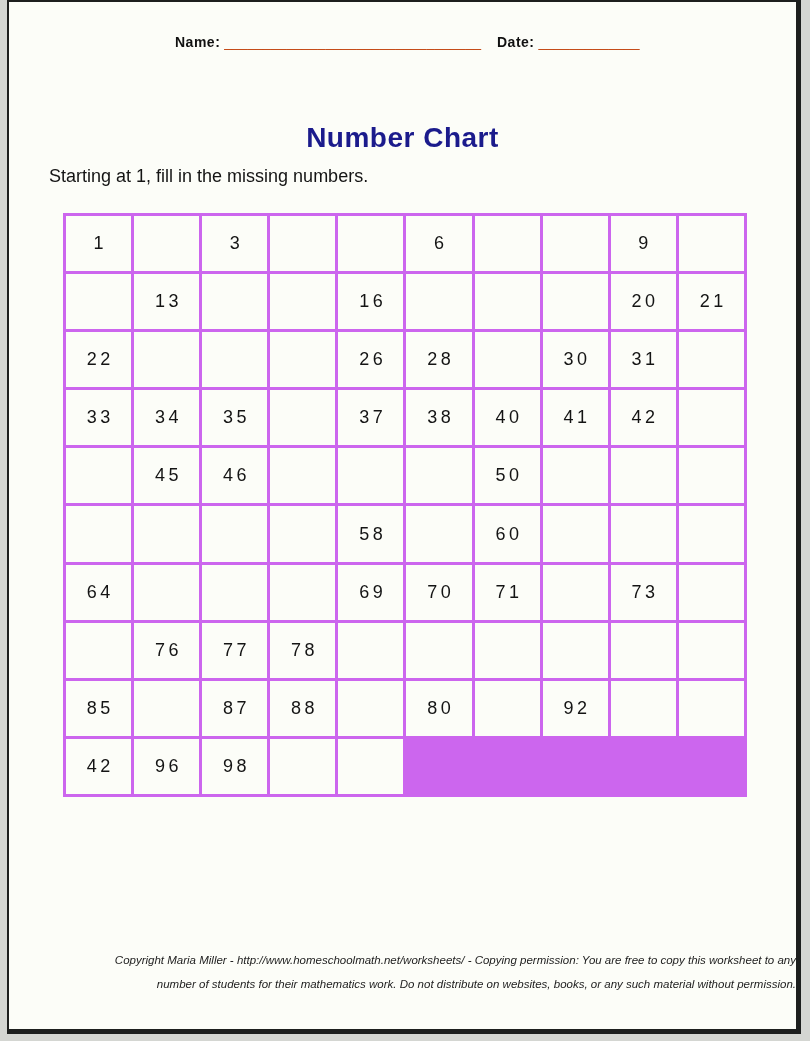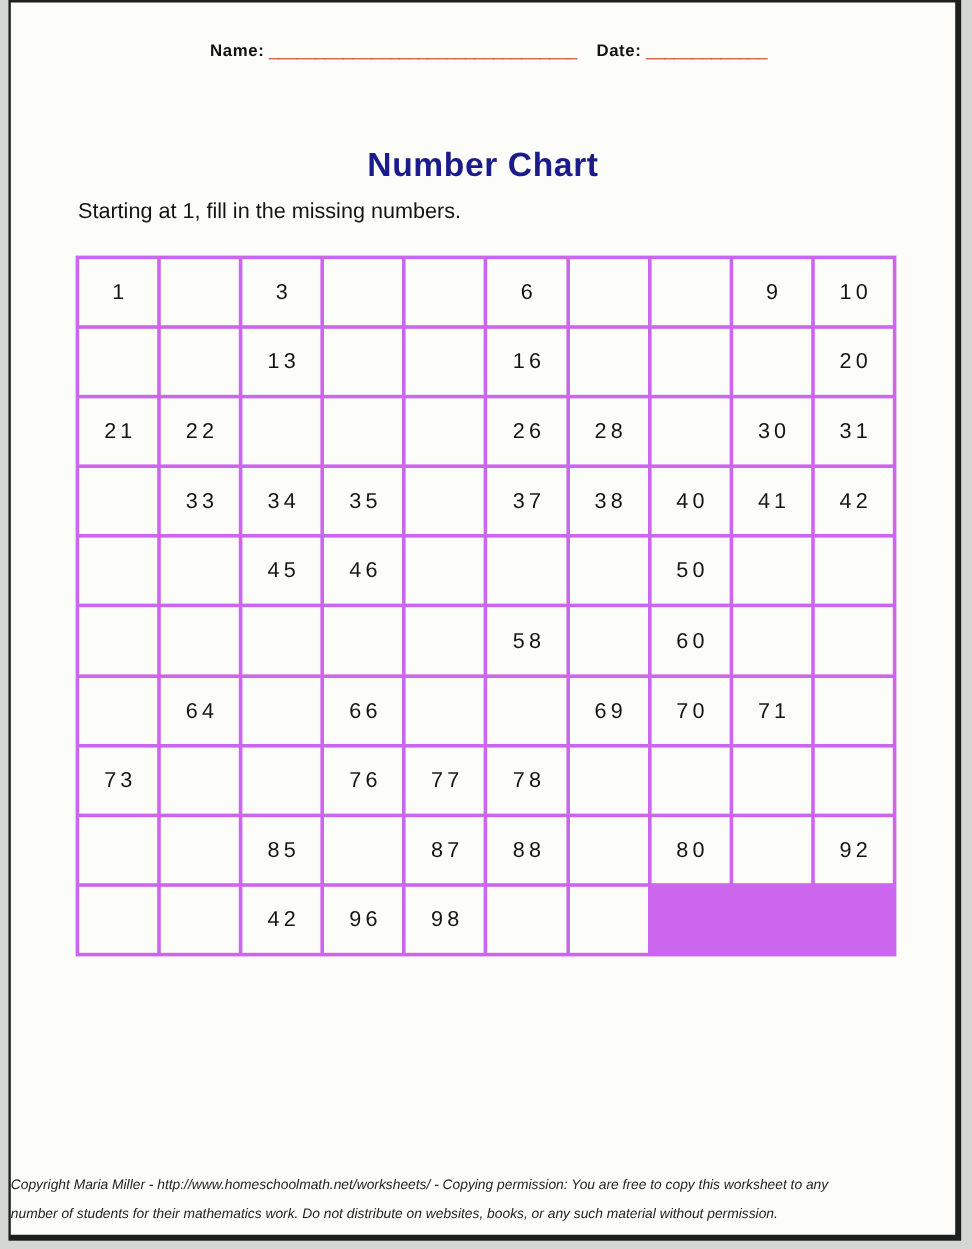--- a/index.html
+++ b/index.html
@@ -37,21 +37,21 @@
     position: absolute; top: 100px; left: 0; width: 100%;
     text-align: center;
     font-size: 28px; font-weight: bold;
     color: var(--title, #1b1b8c);
     letter-spacing: 0.5px;
     margin-top: 20px;
   }
 
   
   #instruction {
-    position: absolute; top: 164px; left: 56px;
+    position: absolute; top: 164px; left: 40px;
     font-size: 18px; color: #141414;
   }
 
   
   #number-grid {
     position: absolute; left: 54px; top: 211px;
     width: 684px; height: 584px;
     box-sizing: border-box;
     background: var(--grid_line, #cc66ee);
     display: grid;
@@ -63,22 +63,22 @@
   #number-grid .cell {
     background: var(--page_bg, #fcfdf8);
     display: flex; align-items: center; justify-content: center;
     font-size: 18px; color: #141414;
     letter-spacing: 3.5px;
     text-indent: 3.5px;
   }
 
   
   #page-footer {
-    position: absolute; top: 974px; left: 0; width: 100%;
-    text-align: left;
+    position: absolute; top: 946px; left: 0; width: 100%;
+    text-align: right;
     font-style: italic;
     font-size: 11.5px; color: #222;
     line-height: 24px;
   }
 </style>
 </head>
 <body>
 
 <div id="page">
 
@@ -100,21 +100,20 @@
   <div id="number-grid">
       <div class="cell">1</div>
       <div class="cell"></div>
       <div class="cell">3</div>
       <div class="cell"></div>
       <div class="cell"></div>
       <div class="cell">6</div>
       <div class="cell"></div>
       <div class="cell"></div>
       <div class="cell">9</div>
-      <div class="cell">10</div>
       <div class="cell"></div>
       <div class="cell"></div>
       <div class="cell">13</div>
       <div class="cell"></div>
       <div class="cell"></div>
       <div class="cell">16</div>
       <div class="cell"></div>
       <div class="cell"></div>
       <div class="cell"></div>
       <div class="cell">20</div>
@@ -154,21 +153,20 @@
       <div class="cell"></div>
       <div class="cell"></div>
       <div class="cell">58</div>
       <div class="cell"></div>
       <div class="cell">60</div>
       <div class="cell"></div>
       <div class="cell"></div>
       <div class="cell"></div>
       <div class="cell">64</div>
       <div class="cell"></div>
-      <div class="cell">66</div>
       <div class="cell"></div>
       <div class="cell"></div>
       <div class="cell">69</div>
       <div class="cell">70</div>
       <div class="cell">71</div>
       <div class="cell"></div>
       <div class="cell">73</div>
       <div class="cell"></div>
       <div class="cell"></div>
       <div class="cell">76</div>

